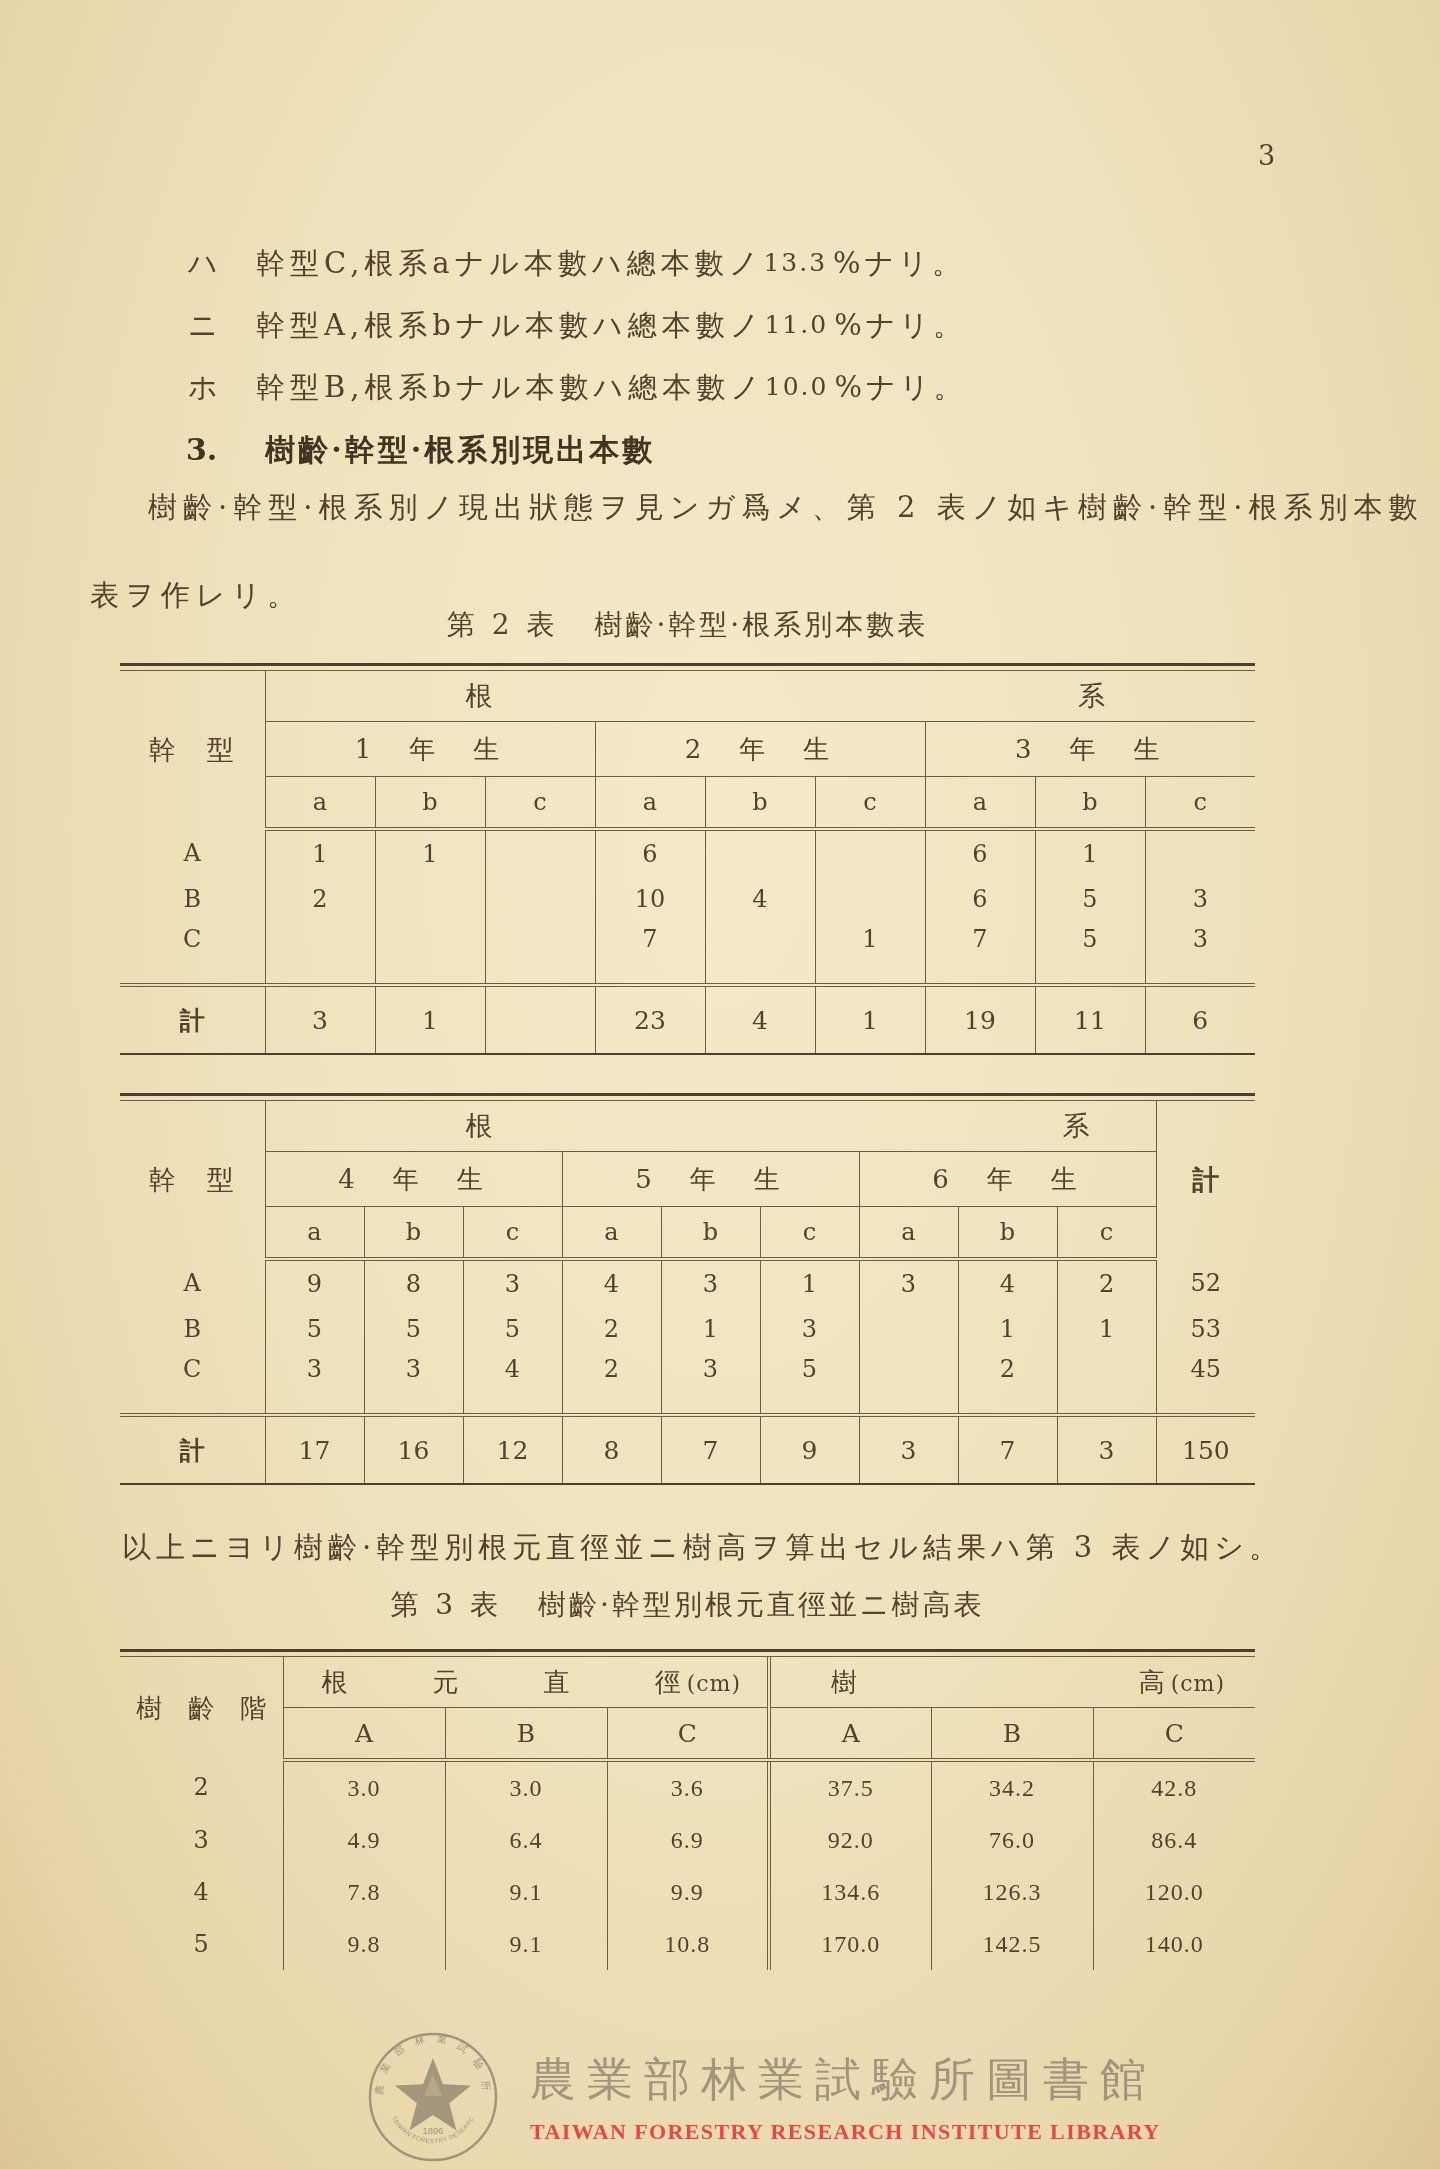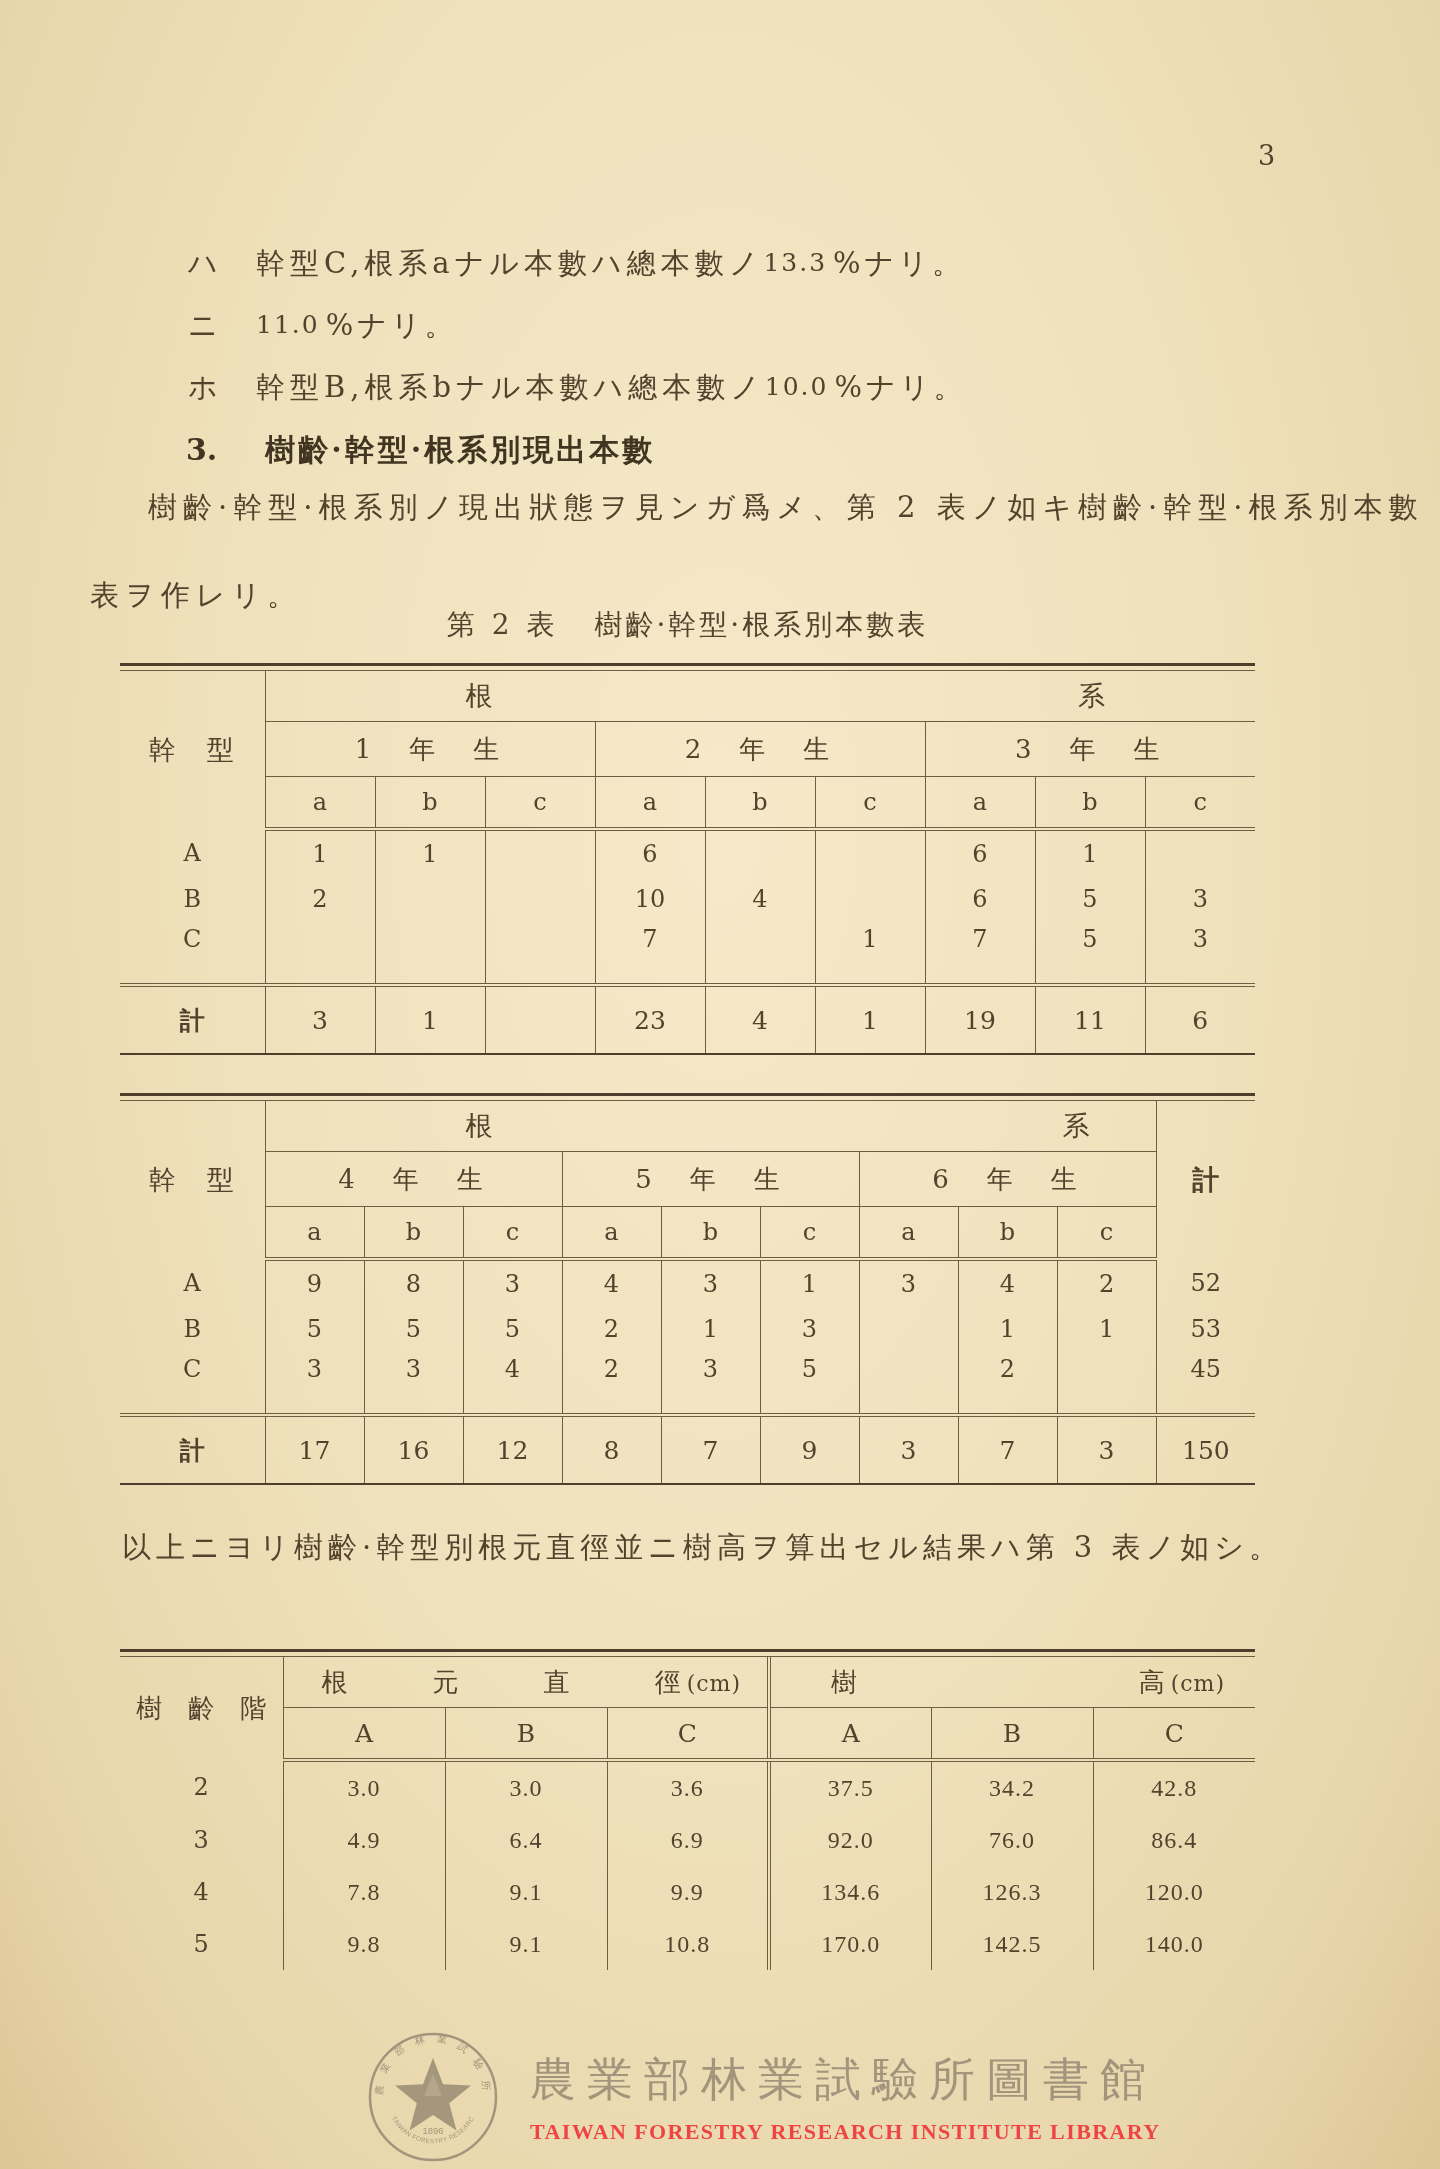--- a/index.html
+++ b/index.html
@@ -86,20 +86,21 @@
 
   <section class="list">
     <div class="li">
       <span class="marker">ハ</span>
         <span class="li-body">幹型C,根系aナル本數ハ總本數ノ</span>
         <span class="li-val">13.3</span>
         <span class="li-suf">%ナリ。</span>
     </div>
     <div class="li">
       <span class="marker">ニ</span>
+        <span class="li-body">幹型A,根系bナル本數ハ總本數ノ</span>
         <span class="li-val">11.0</span>
         <span class="li-suf">%ナリ。</span>
     </div>
     <div class="li">
       <span class="marker">ホ</span>
         <span class="li-body">幹型B,根系bナル本數ハ總本數ノ</span>
         <span class="li-val">10.0</span>
         <span class="li-suf">%ナリ。</span>
     </div>
   </section>
@@ -312,20 +313,23 @@
           <td>7</td>
           <td>3</td>
           <td>150</td>
         </tr>
       </tbody>
     </table>
   </div>
 
   <div class="midtext">以上ニヨリ樹齡·幹型別根元直徑並ニ樹高ヲ算出セル結果ハ第 3 表ノ如シ。</div>
 
+  <div class="caption cap3">
+    <span class="capnum">第 3 表</span><span class="capttl">樹齡·幹型別根元直徑並ニ樹高表</span>
+  </div>
 
   <div class="tablewrap t3w">
     <div class="rt"></div>
     <div class="rb"></div>
     <table>
       <colgroup>
           <col style="width:163px">
           <col style="width:162px">
           <col style="width:162px">
           <col style="width:162px">

